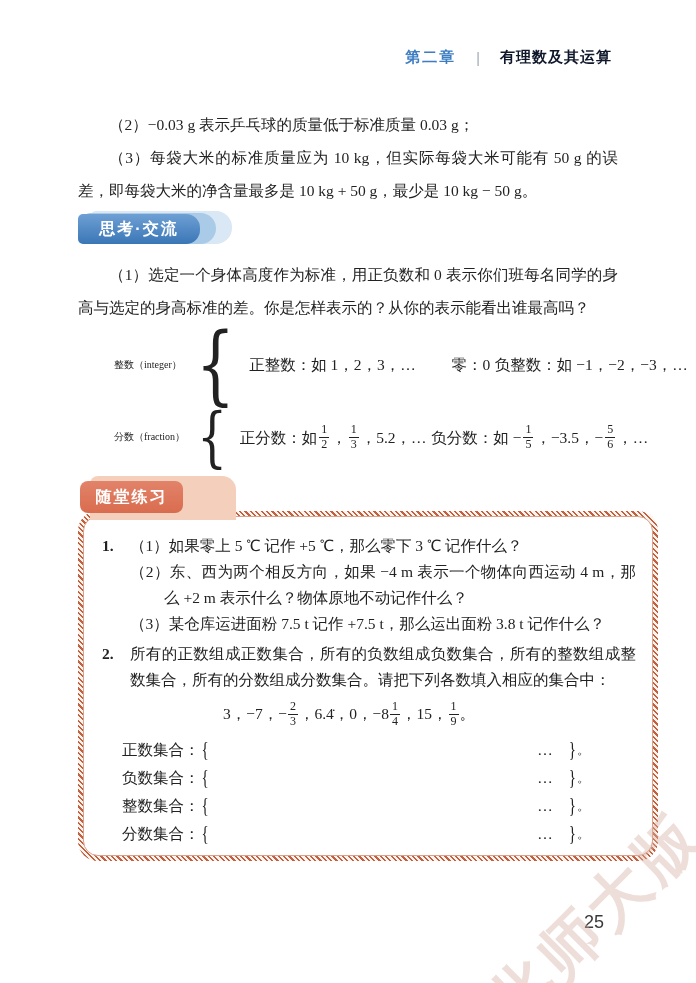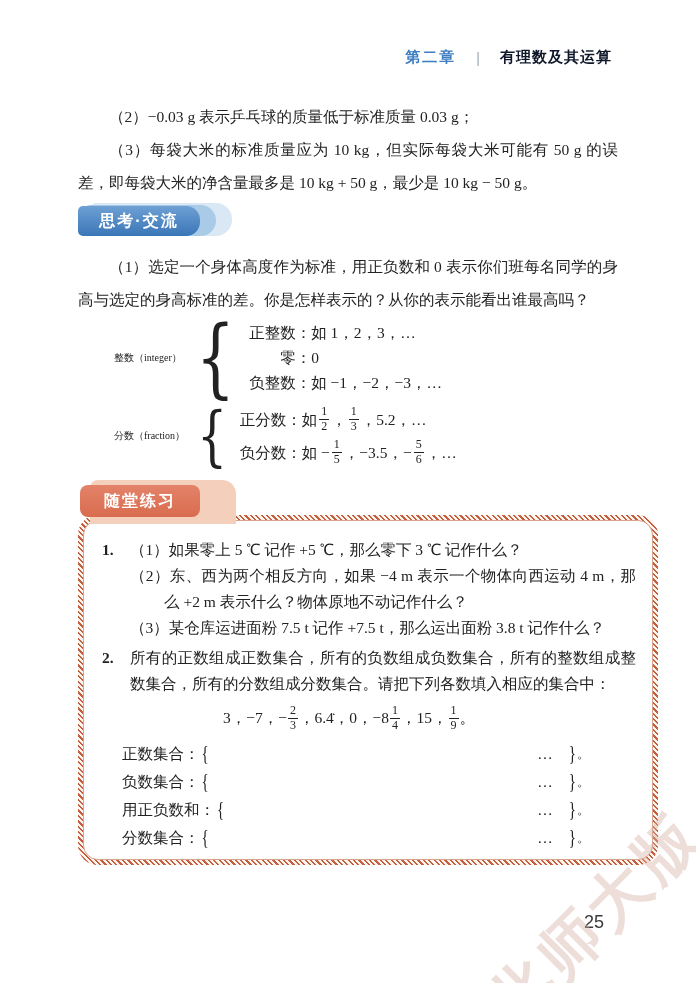--- a/index.html
+++ b/index.html
@@ -14,21 +14,21 @@
     position:absolute; top:48px; right:84px;
     display:flex; align-items:center; gap:20px;
     font-family:"Liberation Sans","DejaVu Sans",sans-serif;
     font-size:15px; font-weight:700;
   }
   .chapter { color:var(--header-blue,#3d7dc2); letter-spacing:2px; }
   .hdr-divider { color:#9aa7b5; font-weight:400; font-size:14px; }
   .chapter-title { color:#0f172a; letter-spacing:1px; }
 
   
-  .content { position:absolute; left:78px; right:38px; top:100px; }
+  .content { position:absolute; left:78px; right:38px; top:108px; }
   .para { font-size:15.5px; line-height:33px; text-indent:2em; padding-right:40px; text-align:justify; }
 
   
   .think-badge-wrap { position:relative; height:32px; margin-top:7px; margin-bottom:12px; }
   .badge-echo { position:absolute; border-radius:6px 16px 16px 6px; }
   .echo2 { left:12px; top:-3px; width:142px; height:33px; background:var(--badge-blue-lighter,#d9e8f4); }
   .echo1 { left:6px; top:-1px; width:132px; height:31px; background:var(--badge-blue-light,#a9cbe7); }
   .think-badge {
     position:absolute; left:0; top:0; width:122px; height:30px;
     background:linear-gradient(180deg,#6ea0d4,var(--badge-blue-dark,#3a76b6));
@@ -41,21 +41,21 @@
   
   .classify { margin-top:4px; margin-left:36px; }
   .classify-group { display:flex; align-items:center; margin-bottom:8px; }
   .classify-label { font-size:10px; white-space:nowrap; }
   .brace {
     font-family:"DejaVu Serif",serif; font-weight:400; line-height:0.85;
     transform:scaleX(0.72); display:inline-block; color:#222; margin:0 2px 0 6px;
   }
   .brace-3 { font-size:86px; }
   .brace-2 { font-size:66px; }
-  .classify-rows { display:flex; flex-direction:column; }
+  .classify-rows { display:flex; flex-direction:row; }
   .crow { display:flex; align-items:center; font-size:15.5px; line-height:25px; }
   .frow { height:33px; }
   .term { display:inline-block; width:4.3em; text-align:right; white-space:nowrap; }
   .val  { white-space:nowrap; display:inline-flex; align-items:center; }
   .summary { margin-top:12px; }
   .summary b { font-weight:700; }
 
   
   .frac {
     display:inline-flex; flex-direction:column; align-items:center;
@@ -66,21 +66,21 @@
 
   
   .practice { position:relative; margin-top:16px; padding-top:30px; }
   .practice-badge-wrap { position:absolute; top:0; left:2px; z-index:3; height:32px; }
   .practice-badge-echo {
     position:absolute; left:10px; top:-5px; width:146px; height:44px;
     background:var(--badge-salmon-light,#f4d0bc); border-radius:8px 14px 0 0; z-index:1;
   }
   .practice-badge {
     position:relative; z-index:2; display:inline-flex; align-items:center; justify-content:center;
-    width:120px; height:32px;
+    width:103px; height:32px;
     background:linear-gradient(180deg,#e2836a,var(--badge-salmon,#d96c4e));
     color:#fff; font-family:"Liberation Sans","DejaVu Sans",sans-serif;
     font-size:16px; font-weight:700; letter-spacing:2px; border-radius:8px;
   }
   .practice-box-outer {
     position:relative; z-index:2; border-radius:20px; padding:5px;
     background:repeating-linear-gradient(45deg,var(--box-border,#c4603e) 0 1.6px,#fdf4ef 1.6px 3.8px);
   }
   .practice-box { background:#fff; border-radius:15px; padding:16px 16px 8px 18px; border:1px solid #d8a28d; }
   .exercise { display:flex; font-size:15.5px; }
@@ -257,21 +257,21 @@
             </div>
             <div class="set-line">
               <span class="set-label">负数集合：</span>
               <span class="set-open">{</span>
               <span class="set-right">
                 <span class="set-dots">…</span>
                 <span><span class="set-close">}</span><span class="set-period">。</span></span>
               </span>
             </div>
             <div class="set-line">
-              <span class="set-label">用正负数和：</span>
+              <span class="set-label">整数集合：</span>
               <span class="set-open">{</span>
               <span class="set-right">
                 <span class="set-dots">…</span>
                 <span><span class="set-close">}</span><span class="set-period">。</span></span>
               </span>
             </div>
             <div class="set-line">
               <span class="set-label">分数集合：</span>
               <span class="set-open">{</span>
               <span class="set-right">

